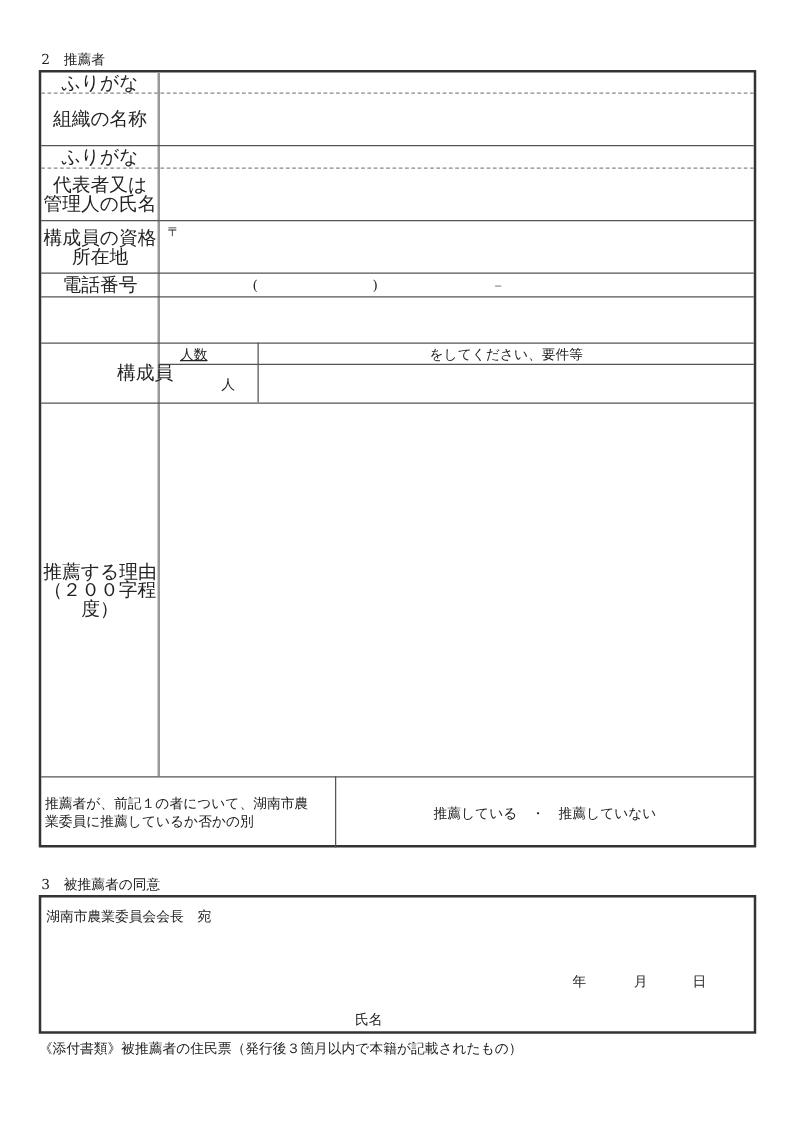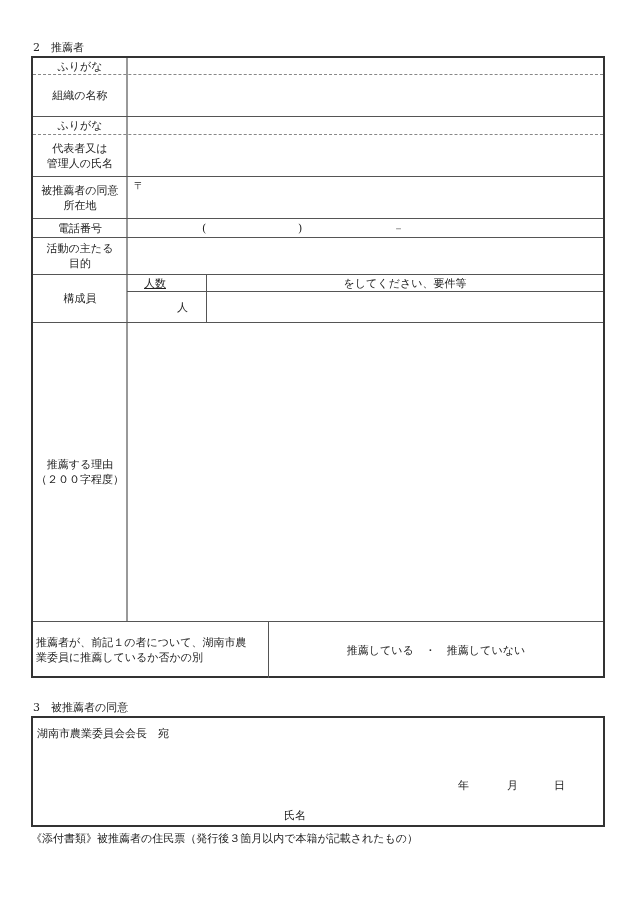--- a/index.html
+++ b/index.html
@@ -7,21 +7,21 @@
          font-family:"DejaVu Serif","Liberation Serif",serif; color:#222; font-size:11px; }
   .abs { position:absolute; }
   .sec-title { position:absolute; font-size:11px; }
   .tbl { position:absolute; left:31px; top:56px; width:574px; height:622px;
          border:2px solid #333; box-sizing:border-box; }
   .hline { position:absolute; left:0; right:0; height:0; border-top:1px solid #555; }
   .hline.dash { border-top:1px dashed #888; }
   .vline { position:absolute; width:0; border-left:1px solid #555; }
   .vline.gray { border-left:2px solid #999; }
   .lbl { position:absolute; left:0; width:94px; display:flex; align-items:center; justify-content:center;
-         text-align:center; line-height:15px; font-size:11px; }
+         text-align:center; line-height:15px; font-size:15px; }
   .cell { position:absolute; display:flex; align-items:center; }
   .box3 { position:absolute; left:31px; top:716px; width:574px; height:111px;
           border:2px solid #333; box-sizing:border-box; }
 </style>
 </head>
 <body>
 
 <div class="sec-title" style="left:33px;top:40px;">2　推薦者</div>
 
 <div class="tbl">
@@ -50,41 +50,37 @@
   <div class="lbl" style="top:59px;height:17px;">ふりがな</div>
   <div class="cell" style="left:95px;right:0;top:59px;height:17px;"></div>
 
   <div class="lbl" style="top:77px;height:41px;flex-direction:column;">
     <span>代表者又は</span>
     <span>管理人の氏名</span>
   </div>
   <div class="cell" style="left:95px;right:0;top:77px;height:41px;"></div>
 
   <div class="lbl" style="top:119px;height:41px;flex-direction:column;">
-    <span>被推薦者の同意</span>
+    <span>構成員の資格</span>
     <span>所在地</span>
   </div>
   <div class="cell" style="left:95px;right:0;top:119px;height:41px;align-items:flex-start;">
     <span style="margin-left:6px;margin-top:2px;font-family:'DejaVu Sans',sans-serif;font-size:10px;">〒</span>
   </div>
 
   <div class="lbl" style="top:161px;height:18px;">電話番号</div>
   <div class="cell" style="left:95px;right:0;top:161px;height:18px;">
     <span class="abs" style="left:74px;">(</span>
     <span class="abs" style="left:170px;">)</span>
     <span class="abs" style="left:265px;color:#666;">－</span>
   </div>
 
-  <div class="lbl" style="top:180px;height:36px;flex-direction:column;">
-    <span>活動の主たる</span>
-    <span>目的</span>
-  </div>
   <div class="cell" style="left:95px;right:0;top:180px;height:36px;"></div>
 
-  <div class="lbl" style="top:217px;height:47px;">構成員</div>
+  <div class="lbl" style="top:217px;height:47px;padding-left:36px;">構成員</div>
   <div class="cell" style="left:83px;width:78px;top:217px;height:16px;justify-content:center;text-decoration:underline;">人数</div>
   <div class="cell" style="left:174px;right:0;top:217px;height:16px;justify-content:center;">をしてください、要件等</div>
   <div class="cell" style="left:95px;width:78px;top:234px;height:30px;justify-content:flex-end;">
     <span style="margin-right:18px;">人</span>
   </div>
   <div class="cell" style="left:174px;right:0;top:234px;height:30px;"></div>
 
   <div class="lbl" style="top:265px;height:298px;flex-direction:column;">
     <span>推薦する理由</span>
     <span>（２００字程度）</span>

